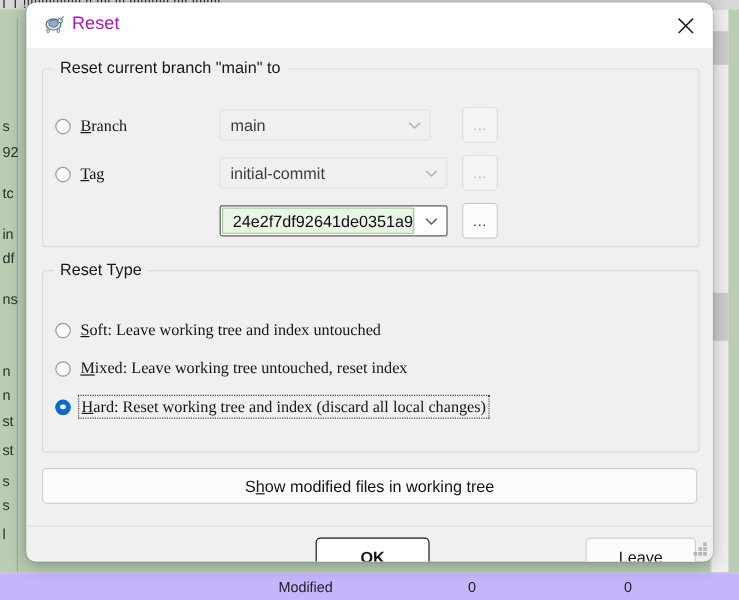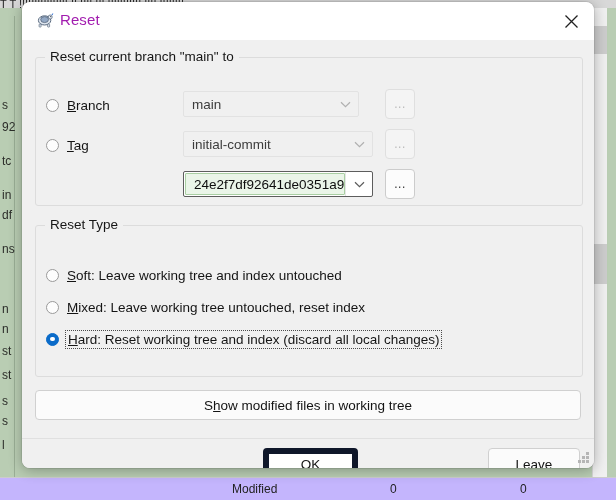--- a/index.html
+++ b/index.html
@@ -166,20 +166,21 @@
     font-size: 13.5px;
     color: #161616;
   }
 
   
   .radio-row {
     position: absolute;
     display: flex;
     align-items: center;
     height: 20px;
+    font-family: Liberation Serif, serif;
   }
   .radio {
     width: 13px;
     height: 13px;
     border-radius: 50%;
     border: 1px solid #9a9a9a;
     background: #fdfdfd;
     box-sizing: border-box;
     flex: 0 0 auto;
     position: relative;
@@ -288,22 +289,23 @@
     border-radius: 4px;
     background: #fbfbfb;
     display: flex;
     align-items: center;
     justify-content: center;
     font-size: 13.5px;
     color: #131313;
     cursor: default;
   }
   .pushbtn.default {
-    border: 6px solid #0f172a;
+    border: 1px solid #0f172a;
     background: #ffffff;
+    font-weight: bold;
   }
   .pushbtn u { text-decoration: underline; }
 
   .hsep {
     position: absolute;
     left: 0;
     width: 572px;
     height: 1px;
     background: #e0e0e0;
   }

